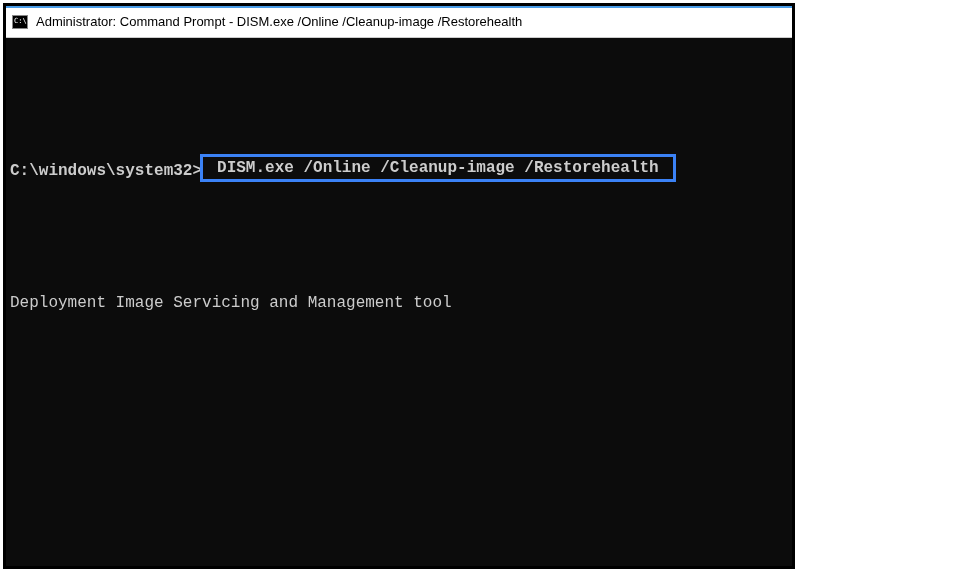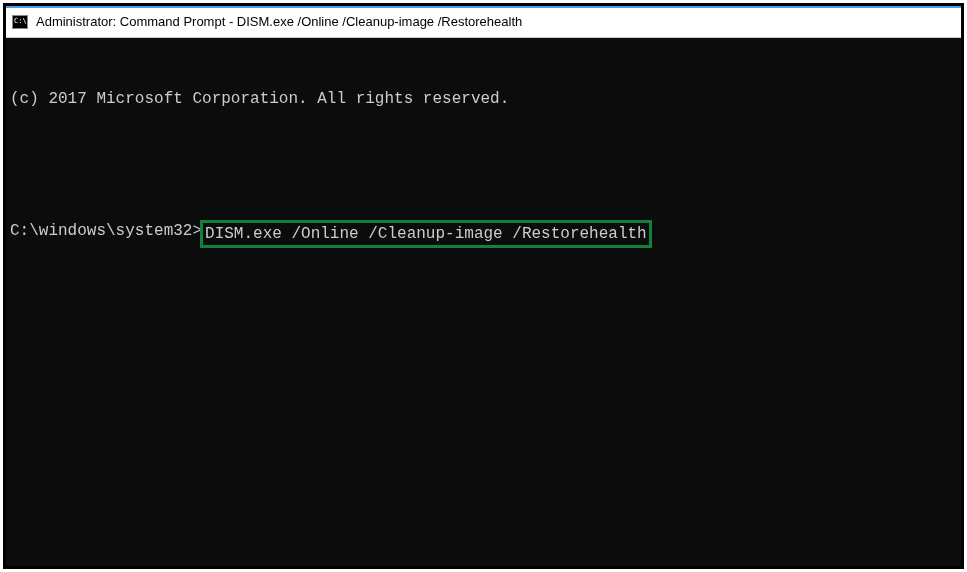--- a/index.html
+++ b/index.html
@@ -8,21 +8,21 @@
       box-sizing: border-box;
     }
     body {
       background: #fff;
       font-family: Consolas, 'Courier New', monospace;
       width: 967px;
       height: 572px;
     }
     .window {
       border: 3px solid #000;
-      width: 961px;
+      width: 792px;
       height: 566px;
       margin: 3px;
       background: #0c0c0c;
       position: relative;
     }
     .window-inner-highlight {
       position: absolute;
       top: 0;
       left: 0;
       right: 0;
@@ -69,28 +69,29 @@
       white-space: pre;
       position: relative;
     }
     .terminal-line {
       display: block;
     }
     .blank-line {
       height: 22px;
     }
     .highlight-box {
-      border: 3px solid #15803d;
+      border: 3px solid #3b82f6;
       display: inline-block;
-      padding: 0 2px;
+      padding: 0 14px;
       margin-left: -2px;
     }
     .prompt-line {
       display: flex;
-      align-items: flex-start;
+      align-items: flex-end;
+      font-weight: bold;
     }
     .scrollbar {
       position: absolute;
       right: 0;
       top: 34px;
       width: 17px;
       height: 100px;
       background: #cdcdcd;
     }
   </style>
@@ -98,22 +99,22 @@
 <body>
 
 <div class="window">
   <div class="window-inner-highlight"></div>
   <div class="titlebar">
     <div class="titlebar-icon"></div>
     <span class="titlebar-text">Administrator: Command Prompt - DISM.exe  /Online /Cleanup-image /Restorehealth</span>
   </div>
   <div class="scrollbar"></div>
   <div class="terminal">
-    <span class="terminal-line">(c) 2017 Microsoft Corporation. All rights reserved.</span>
     <div class="blank-line"></div>
     <div class="prompt-line"><span>C:\windows\system32&gt;</span><span class="highlight-box">DISM.exe /Online /Cleanup-image /Restorehealth</span></div>
     <div class="blank-line"></div>
+    <span class="terminal-line">Deployment Image Servicing and Management tool</span>
     <div class="blank-line"></div>
     
     
     
   </div>
 </div>
 
 </body></html>

